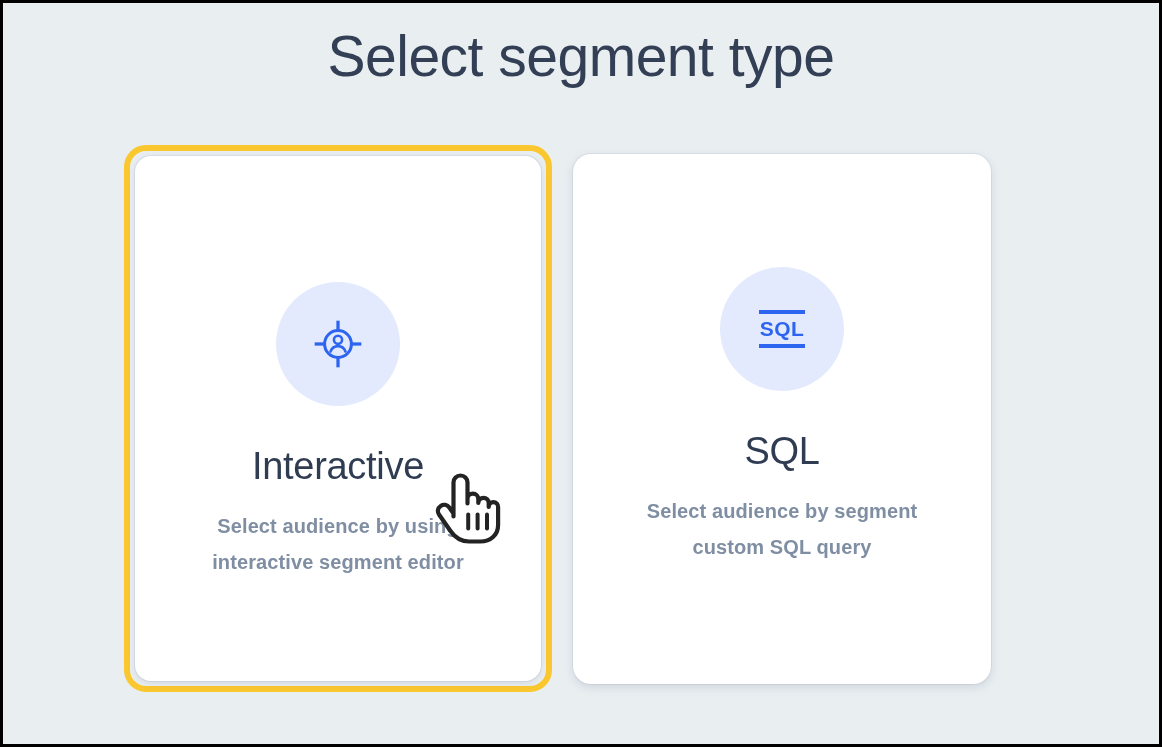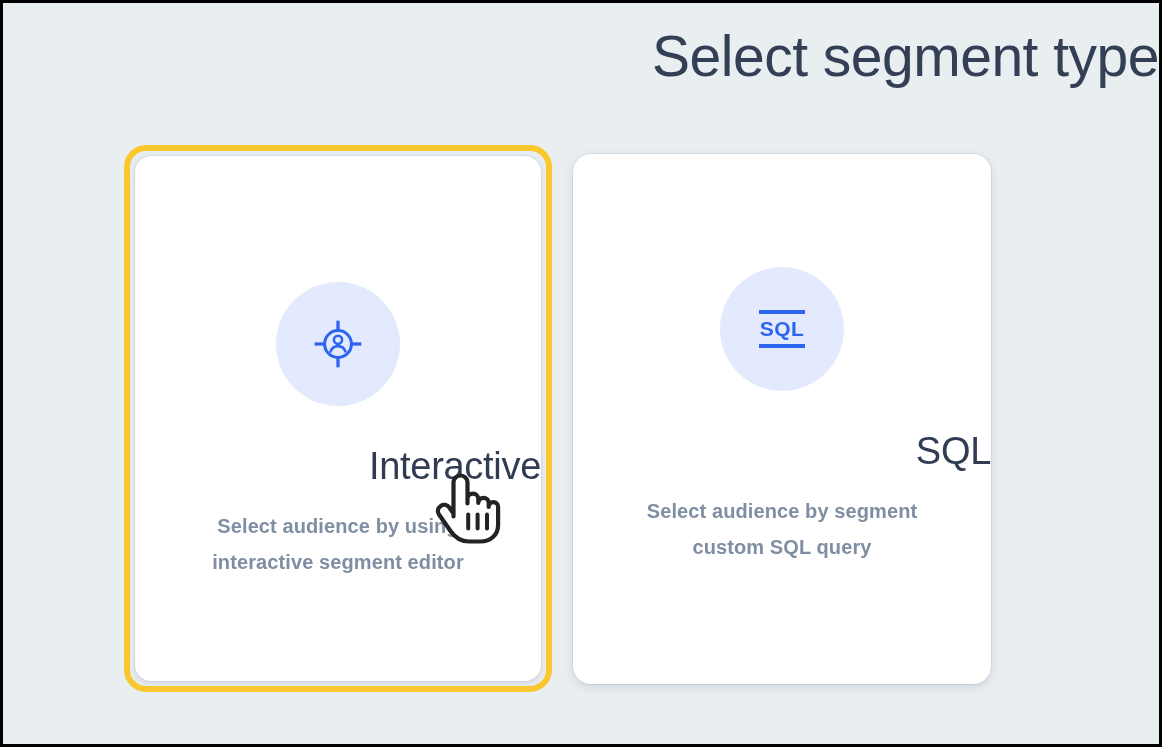--- a/index.html
+++ b/index.html
@@ -26,21 +26,21 @@
     background: #e9eef1;
     overflow: hidden;
   }
 
   
   .page-title {
     position: absolute;
     left: 0;
     top: 18px;
     width: 1156px;
-    text-align: right;
+    text-align: center;
     font-size: 57px;
     font-weight: 400;
     letter-spacing: -0.5px;
     color: #333f55;
     line-height: 1.25;
     white-space: nowrap;
   }
 
   
   .cards-row {
@@ -112,21 +112,21 @@
   }
 
   .icon-circle svg { display: block; }
 
   
   .card-title {
     position: absolute;
     left: 0;
     top: 288px;
     width: 100%;
-    text-align: right;
+    text-align: center;
     font-size: 38px;
     font-weight: 400;
     color: #2f3c52;
     letter-spacing: -0.3px;
     line-height: 1.2;
   }
 
   .card-wrap.plain .card-title {
     top: 275px;
   }

